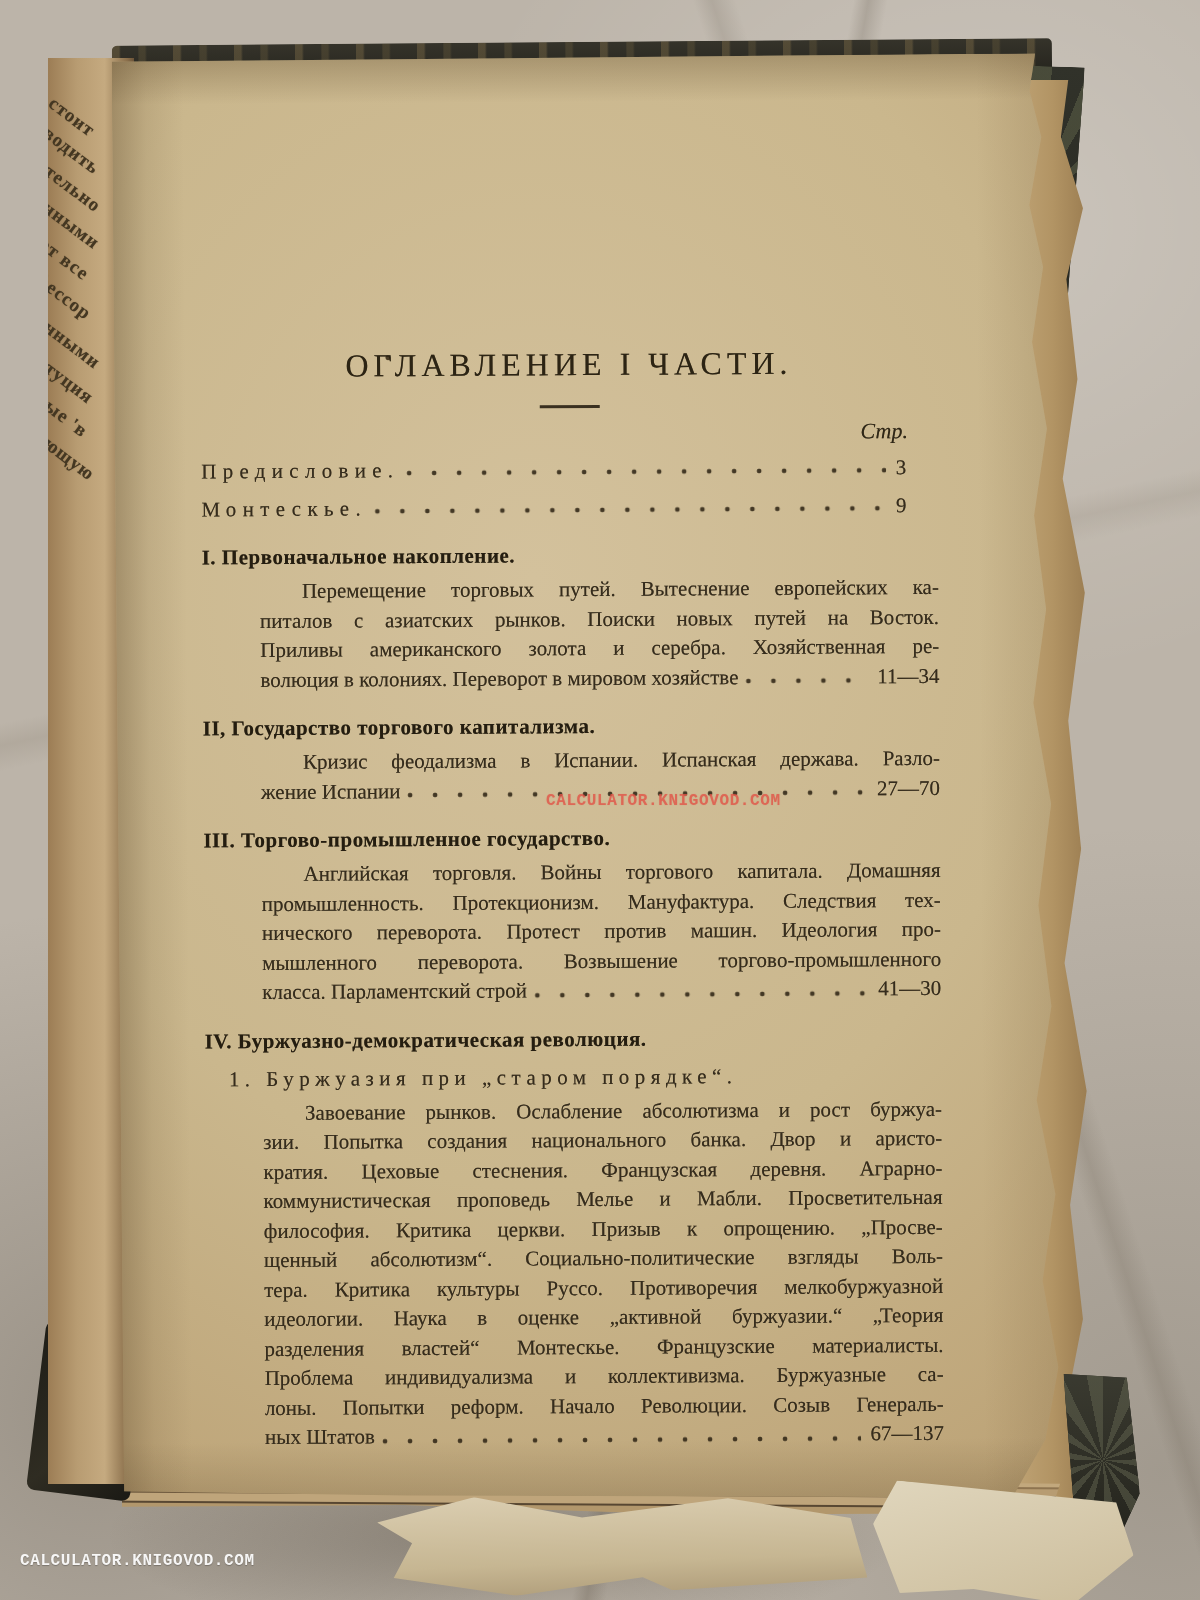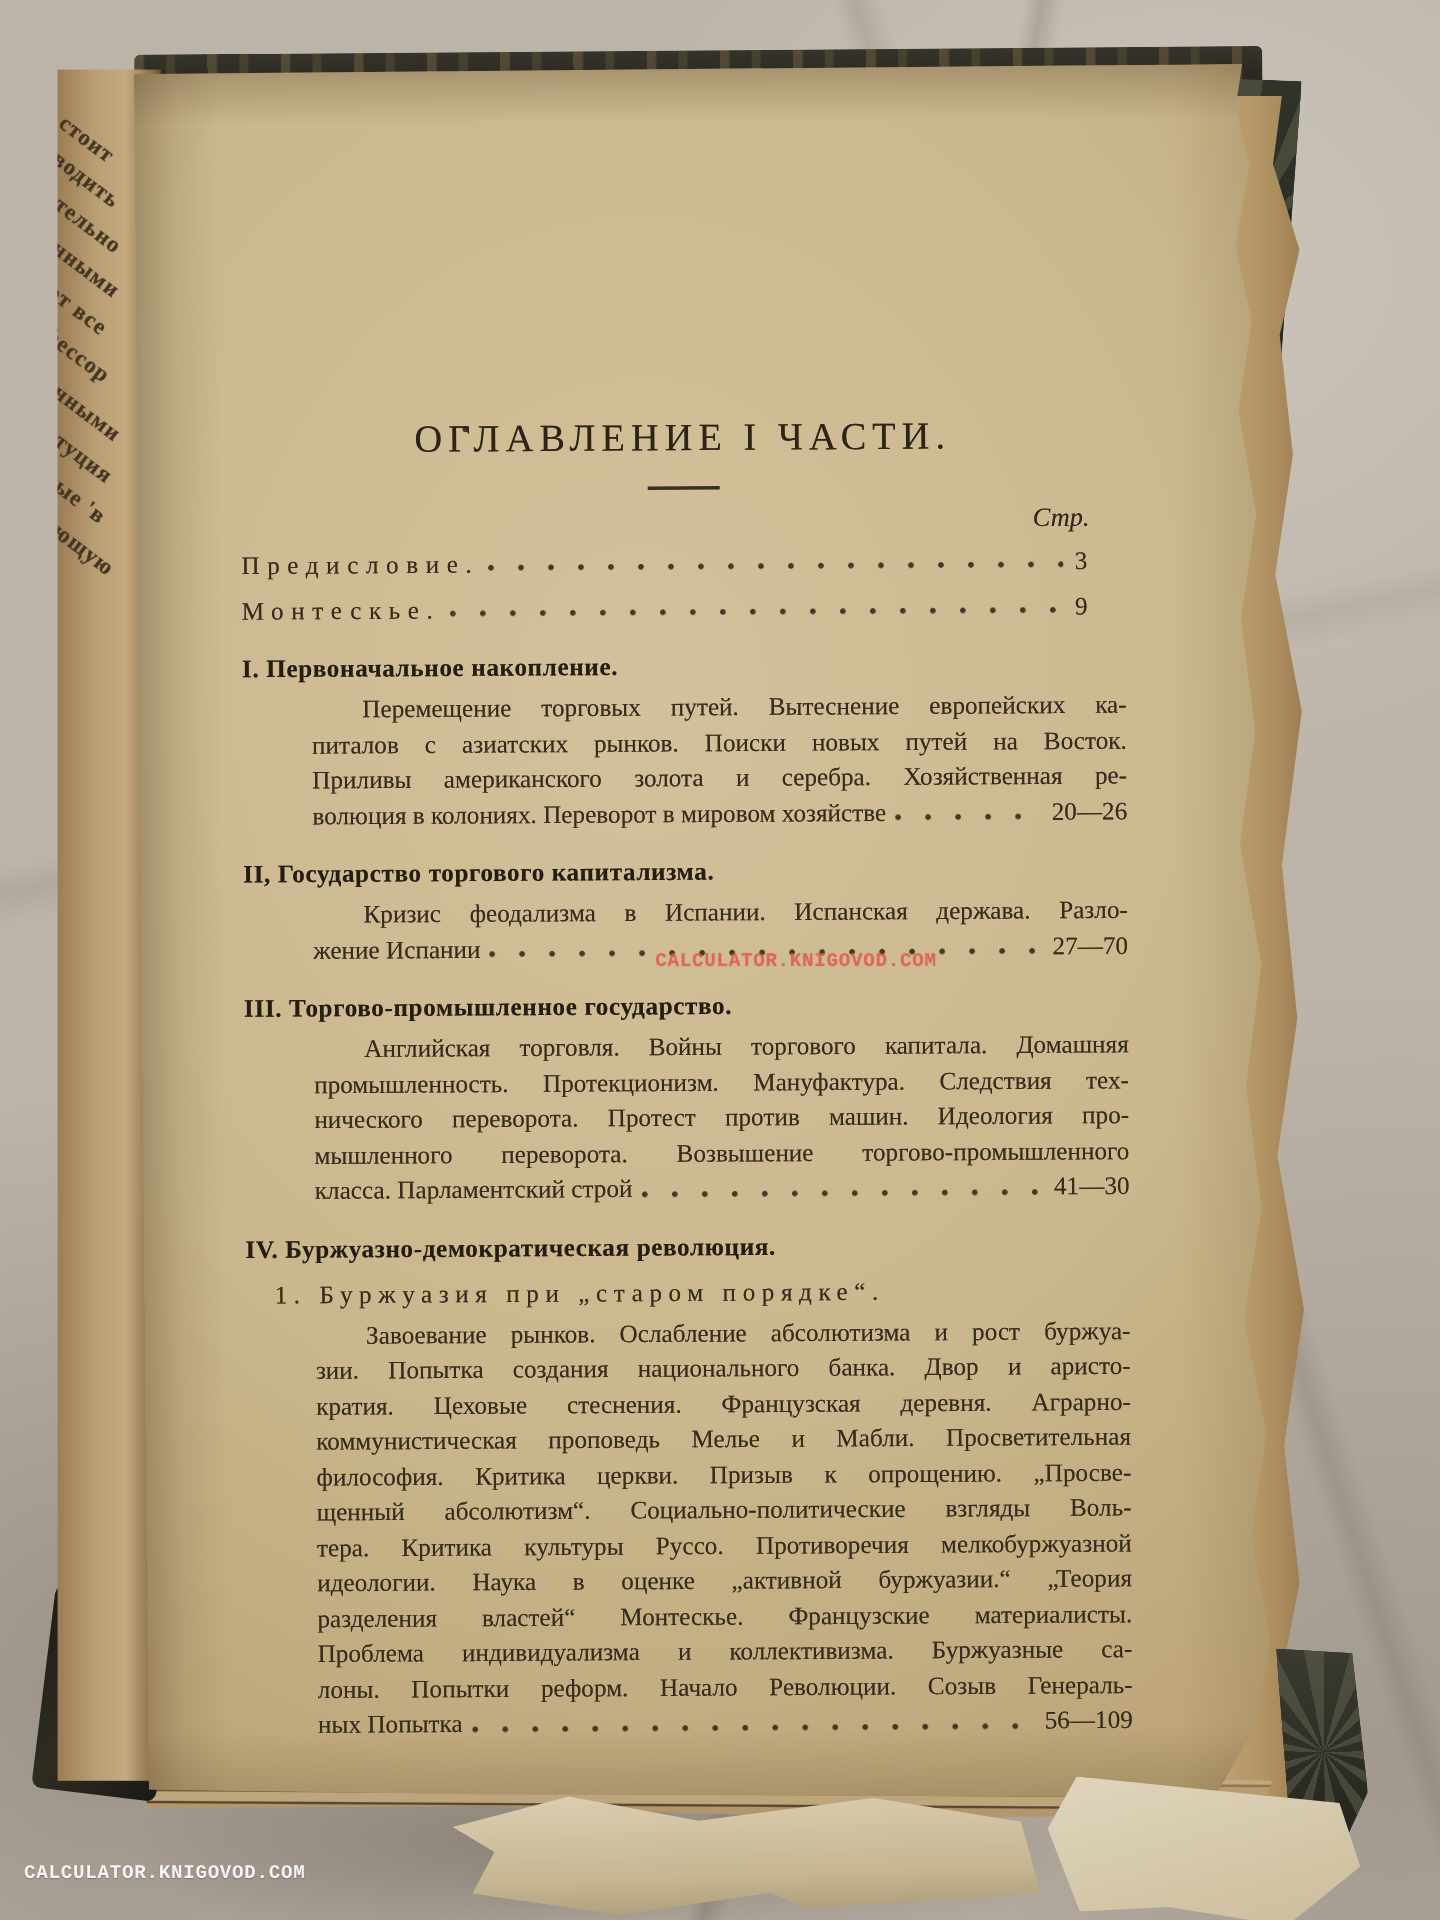--- a/index.html
+++ b/index.html
@@ -129,21 +129,21 @@
 
       <div class="sec">
         <div class="sec-heading">I. Первоначальное накопление.</div>
         <div class="para">
           <div class="pline indent">Перемещение торговых путей. Вытеснение европейских ка-</div>
           <div class="pline">питалов с азиатских рынков. Поиски новых путей на Восток.</div>
           <div class="pline">Приливы американского золота и серебра. Хозяйственная ре-</div>
           <div class="lastline">
             <span>волюция в колониях. Переворот в мировом хозяйстве</span>
             <span class="leader"></span>
-            <span class="pg">20—26</span>
+            <span class="pg">11—34</span>
           </div>
         </div>
       </div>
 
       <div class="sec">
         <div class="sec-heading">II, Государство торгового капитализма.</div>
         <div class="para">
           <div class="pline indent">Кризис феодализма в Испании. Испанская держава. Разло-</div>
           <div class="lastline">
             <span>жение Испании</span>
@@ -177,23 +177,23 @@
           <div class="pline">кратия. Цеховые стеснения. Французская деревня. Аграрно-</div>
           <div class="pline">коммунистическая проповедь Мелье и Мабли. Просветительная</div>
           <div class="pline">философия. Критика церкви. Призыв к опрощению. „Просве-</div>
           <div class="pline">щенный абсолютизм“. Социально-политические взгляды Воль-</div>
           <div class="pline">тера. Критика культуры Руссо. Противоречия мелкобуржуазной</div>
           <div class="pline">идеологии. Наука в оценке „активной буржуазии.“ „Теория</div>
           <div class="pline">разделения властей“ Монтескье. Французские материалисты.</div>
           <div class="pline">Проблема индивидуализма и коллективизма. Буржуазные са-</div>
           <div class="pline">лоны. Попытки реформ. Начало Революции. Созыв Генераль-</div>
           <div class="lastline">
-            <span>ных Попытка</span>
-            <span class="leader"></span>
-            <span class="pg">56—109</span>
+            <span>ных Штатов</span>
+            <span class="leader"></span>
+            <span class="pg">67—137</span>
           </div>
         </div>
       </div>
 
       <div class="page-num">373</div>
     </div>
   </div>
 
   <div class="tissue-a"></div>
   <div class="tissue-b"></div>

